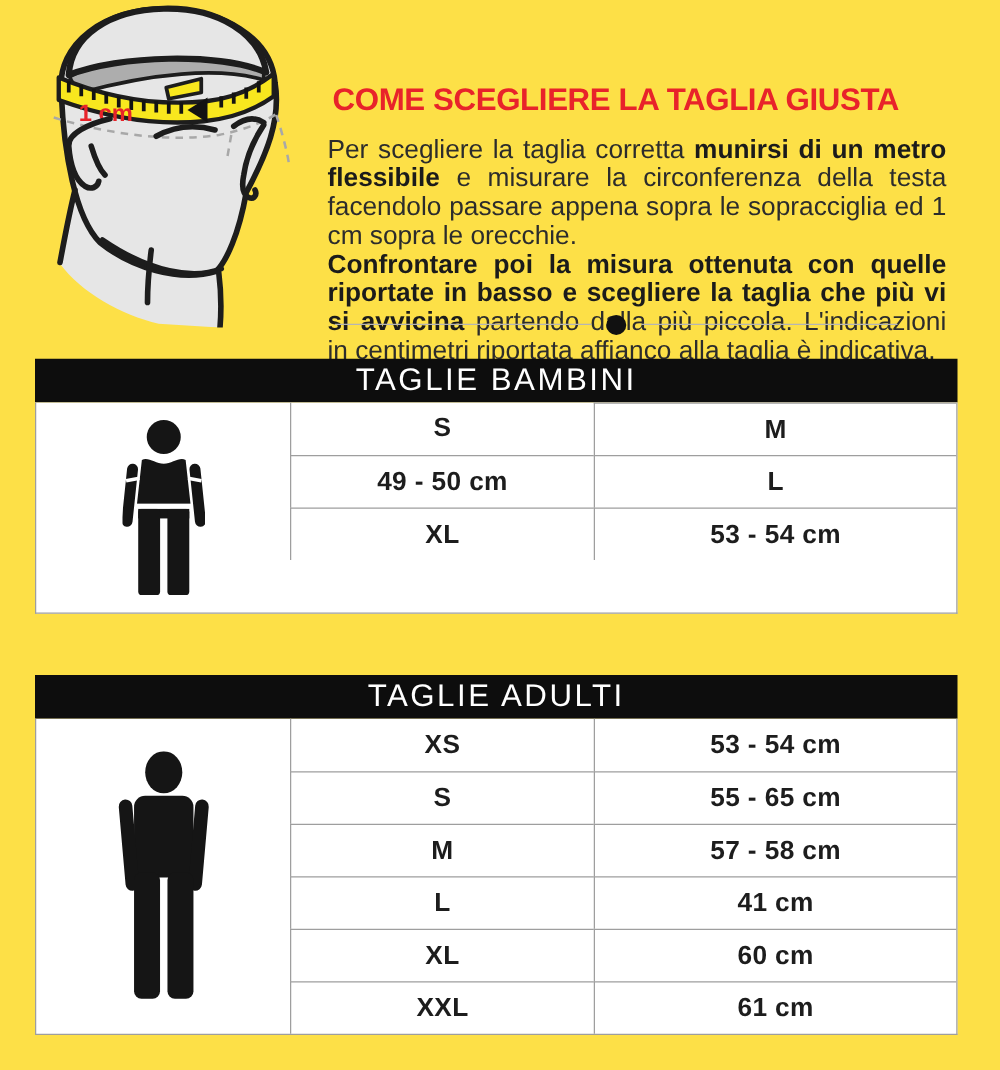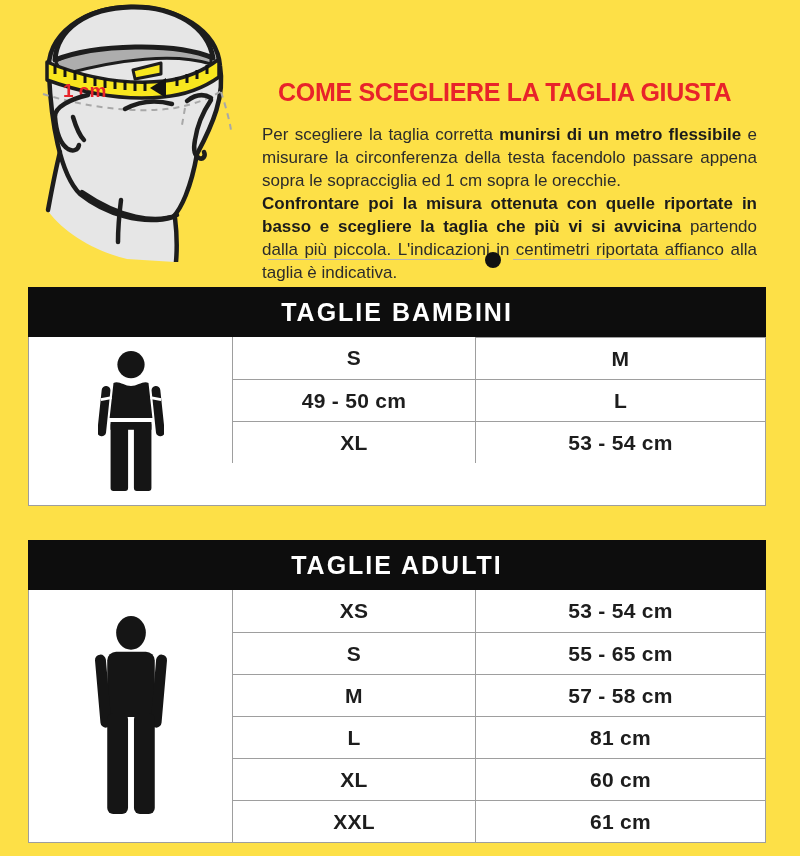--- a/index.html
+++ b/index.html
@@ -13,35 +13,35 @@
     --tape:#f8e71e;
   }
   *{box-sizing:border-box;}
   html,body{margin:0;padding:0;background:#fff;}
   body{font-family:"Liberation Sans",sans-serif;color:var(--ink);}
   .page{position:relative;width:800px;height:856px;background:#fde047;overflow:hidden;margin:0 auto;}
 
   
   .head-art{position:absolute;left:25px;top:4px;width:210px;height:258px;}
   .intro{position:absolute;left:262px;top:63px;width:495px;}
-  .intro h1{margin:16px;font-size:25px;line-height:1.1;font-weight:bold;letter-spacing:-0.3px;color:var(--red);white-space:nowrap;}
-  .intro p{margin:13px 0 0 0;font-size:17px;line-height:23px;text-align:justify;color:var(--text);}
+  .intro h1{margin:4px;font-size:25px;line-height:1.1;font-weight:bold;letter-spacing:-0.3px;color:var(--red);white-space:nowrap;}
+  .intro p{margin:13px 0 0 0;font-size:21px;line-height:23px;text-align:justify;color:var(--text);}
   .intro p strong{color:#1b1b1b;}
 
   
   .divider{position:absolute;left:268px;top:251px;width:450px;height:17px;display:flex;align-items:center;gap:12px;}
   .d-line{flex:1;height:1px;background:#b5b5b5;}
   .d-dot{width:16px;height:16px;border-radius:50%;background:#111;}
 
   
   .size-table{position:absolute;left:28px;width:738px;}
   .size-table.kids{top:287px;}
   .size-table.adults{top:540px;}
-  .table-header{height:50px;background:var(--hdr);color:#fff;display:flex;align-items:center;justify-content:center;
-    font-size:25px;font-weight:bold;letter-spacing:2px;}
+  .table-header{height:35px;background:var(--hdr);color:#fff;display:flex;align-items:center;justify-content:center;
+    font-size:25px;font-weight:normal;letter-spacing:2px;}
   .table-body{display:grid;grid-template-columns:203px 243px auto;grid-auto-rows:42px;
     border:1px solid var(--line);border-top:none;background:#fff;}
   .icon-cell{grid-column:1;display:flex;align-items:center;justify-content:center;}
   .kids .icon-cell{grid-row:1 / span 4;}
   .adults .icon-cell{grid-row:1 / span 6;}
   .cell{display:flex;align-items:center;justify-content:center;border-left:1px solid var(--line);
     font-size:21px;font-weight:bold;color:var(--ink);letter-spacing:0.3px;}
   .bt{border-top:1px solid var(--line);}
 </style>
 </head>
@@ -160,21 +160,21 @@
           </g>
         </svg>
       </div>
       <div class="cell">XS</div>
       <div class="cell">53 - 54 cm</div>
       <div class="cell bt">S</div>
       <div class="cell bt">55 - 65 cm</div>
       <div class="cell bt">M</div>
       <div class="cell bt">57 - 58 cm</div>
       <div class="cell bt">L</div>
-      <div class="cell bt">81 cm</div>
+      <div class="cell bt">41 cm</div>
       <div class="cell bt">XL</div>
       <div class="cell bt">60 cm</div>
       <div class="cell bt">XXL</div>
       <div class="cell bt">61 cm</div>
     </div>
   </section>
 
 </div>
 
 </body></html>

